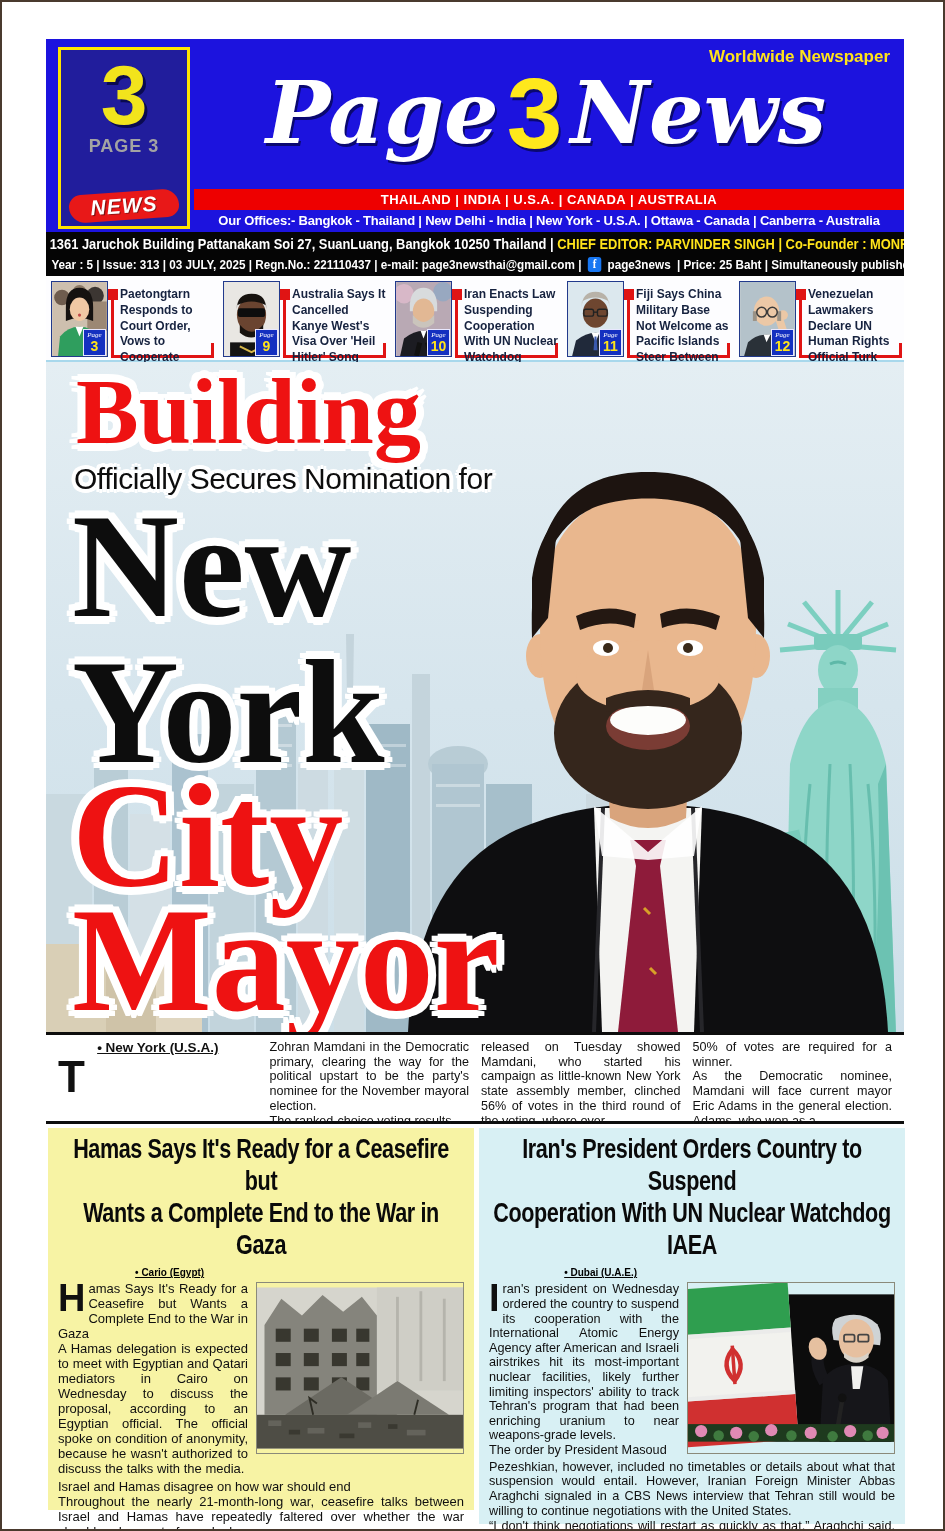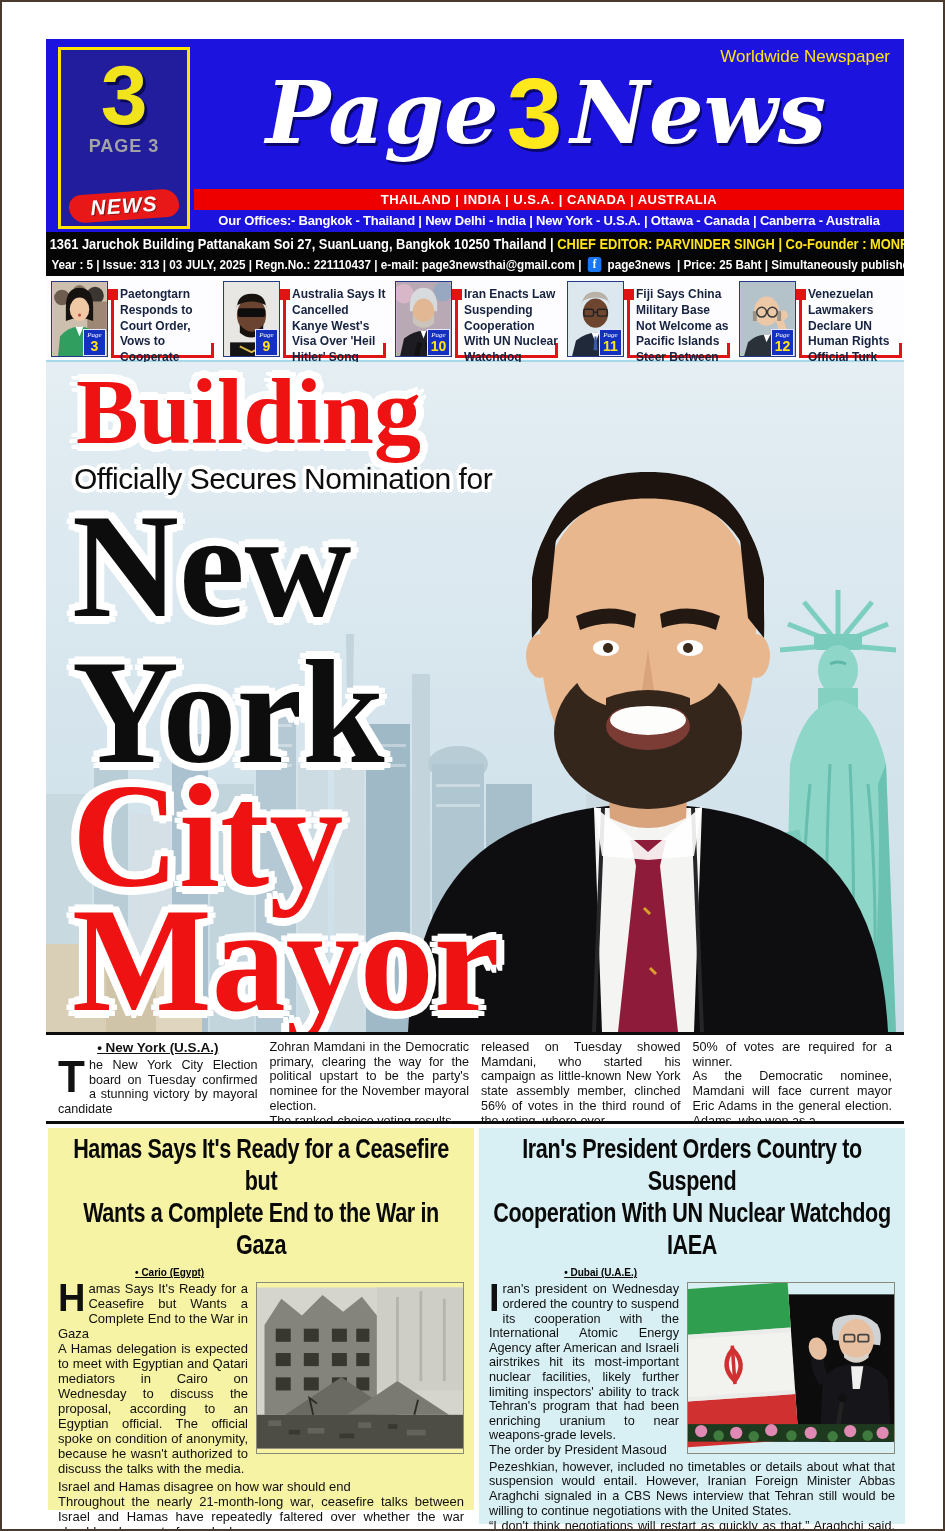--- a/index.html
+++ b/index.html
@@ -18,21 +18,21 @@
   .news-badge span{color:#fff;font-style:italic;font-weight:bold;font-size:21px;letter-spacing:1px;
         text-shadow:1px 1px 0 #801010;}
   .masthead-title{position:absolute;left:150px;right:8px;top:14px;height:120px;display:flex;
         align-items:center;justify-content:center;color:#fff;}
   .mt-word{font-family:"DejaVu Serif",serif;font-style:italic;font-weight:bold;font-size:86px;
         line-height:1;text-shadow:2px 3px 0 #0a0870;}
   .mt-digit{position:relative;font-weight:bold;font-size:100px;line-height:1;color:#ffe81c;
         margin:0 8px;text-shadow:2px 3px 0 #0a0870;}
   .mt-digit::before{content:"";position:absolute;left:-16px;top:2px;width:30px;height:40px;
         background:#ee1212;z-index:-1;}
-  .tagline{position:absolute;right:14px;top:8px;color:#ffe41a;font-weight:normal;font-size:17px;text-align:right;}
+  .tagline{position:absolute;right:14px;top:8px;color:#ffe41a;font-weight:bold;font-size:17px;text-align:right;}
   .countries{position:absolute;left:148px;right:0;top:150px;height:21px;background:#ee0000;
         color:#fff;font-weight:bold;font-size:13px;line-height:21px;text-align:center;letter-spacing:.5px;}
   .offices{position:absolute;left:148px;right:0;top:174px;color:#fff;font-weight:bold;
         font-size:13px;text-align:center;white-space:nowrap;letter-spacing:-.2px;}
   .bar{position:absolute;left:0;right:0;background:#050505;color:#fff;display:flex;
         align-items:center;white-space:nowrap;overflow:hidden;}
   .bar1{top:193px;height:20px;font-size:14px;font-weight:bold;align-items:flex-end;}
   .bar1-inner{transform:scaleX(.92);transform-origin:0 50%;display:flex;gap:4px;padding-left:4px;}
   .yellow{color:#ffe41a;}
   .bar2{top:213px;height:24px;font-size:13px;font-weight:bold;}
@@ -351,21 +351,21 @@
     <div class="hl ol-big hl-name">Building</div>
     <div class="hl ol-sm hl-sub">Officially Secures Nomination for</div>
     <div class="hl ol-big hl-line hl-black" style="top:130px">New</div>
     <div class="hl ol-big hl-line hl-black" style="top:276px">York</div>
     <div class="hl ol-big hl-line hl-red" style="top:400px">City</div>
     <div class="hl ol-big hl-line hl-red" style="top:524px">Mayor</div>
 
     <div class="band">
       <div class="col">
         <div class="dateline">•  New York (U.S.A.)</div>
-        <span class="dropcap">T</span><span>he New York City Election board on Tuesday confirmed a stunning victory by mayoral candidate</span>
+        <span class="dropcap">T</span>
       </div>
       <div class="col preline">Zohran Mamdani in the Democratic primary, clearing the way for the political upstart to be the party's nominee for the November mayoral election.
 The ranked-choice voting results</div>
       <div class="col preline">released on Tuesday showed Mamdani, who started his campaign as little-known New York state assembly member, clinched 56% of votes in the third round of the voting, where over</div>
       <div class="col">
         <div class="preline">50% of votes are required for a winner.
 As the Democratic nominee, Mamdani will face current mayor Eric Adams in the general election. Adams, who won as a</div>
 
       </div>
     </div>

